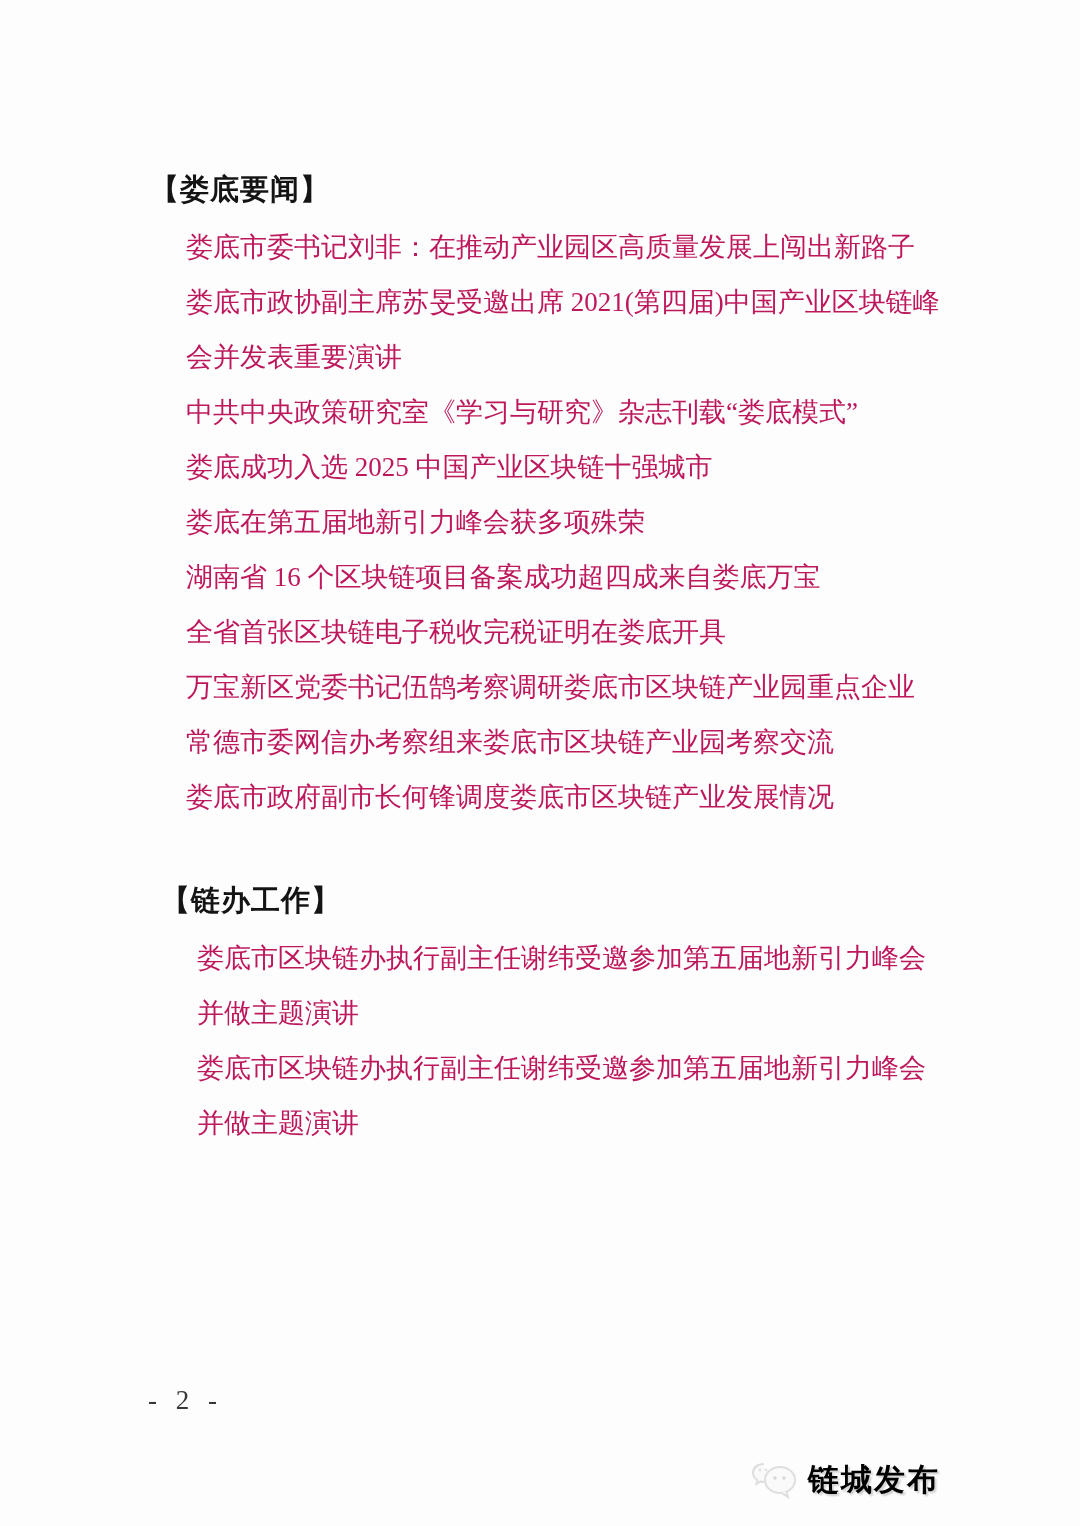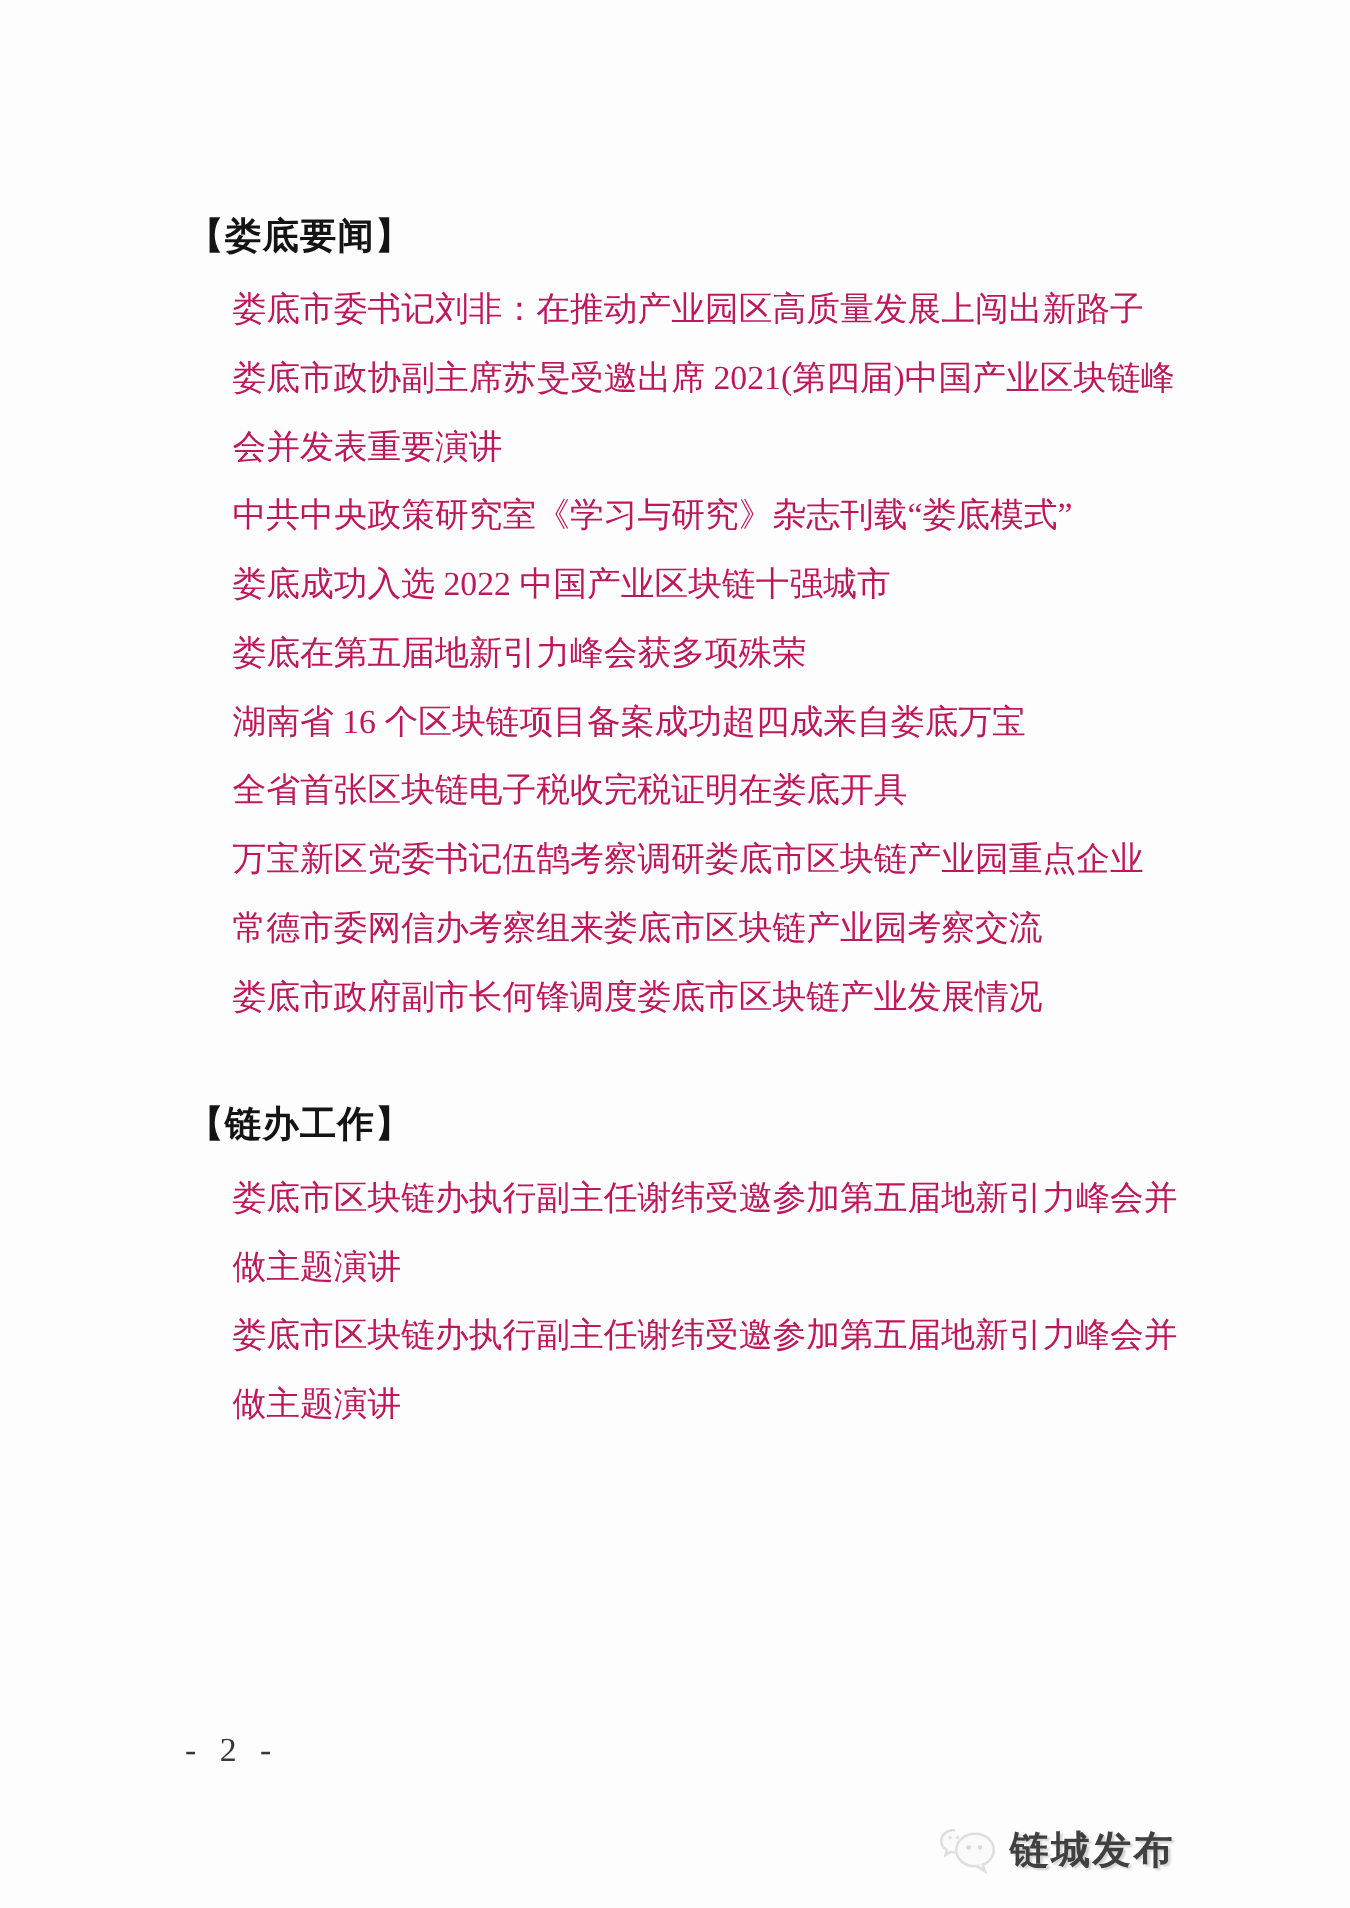--- a/index.html
+++ b/index.html
@@ -25,21 +25,21 @@
   }
   .section-title {
     font-family: "Liberation Sans", sans-serif;
     font-weight: bold;
     font-size: 29px;
     line-height: 46px;
     color: #141414;
     margin: 0;
     letter-spacing: 1px;
   }
-  .section + .section { margin-top: 52px; }
+  .section + .section { margin-top: 52px; margin-left: 11px; }
   .item-list {
     list-style: none;
     margin: 8px 0 0 0;
     padding: 0;
   }
   .item {
     display: flex;
     align-items: flex-start;
   }
   .bullet-col {
@@ -72,21 +72,21 @@
     right: 16px;
     bottom: 24px;
     display: flex;
     align-items: center;
     gap: 6px;
   }
   .watermark-text {
     font-family: "Liberation Sans", sans-serif;
     font-size: 31px;
     font-weight: bold;
-    color: #404040;
+    color: #000000;
     text-shadow: 2px 2px 2px #cfcfcf, -1px -1px 0 #ffffff;
     letter-spacing: 2px;
     text-align: right;
   }
   .wechat-icon svg { display: block; }
 </style>
 </head>
 <body>
 
 <div class="page">
@@ -102,21 +102,21 @@
         <li class="item">
           <span class="bullet-col"><span class="bullet-dot"></span></span>
           <span class="item-text">娄底市政协副主席苏旻受邀出席 2021(第四届)中国产业区块链峰会并发表重要演讲</span>
         </li>
         <li class="item">
           <span class="bullet-col"><span class="bullet-dot"></span></span>
           <span class="item-text">中共中央政策研究室《学习与研究》杂志刊载“娄底模式”</span>
         </li>
         <li class="item">
           <span class="bullet-col"><span class="bullet-dot"></span></span>
-          <span class="item-text">娄底成功入选 2022 中国产业区块链十强城市</span>
+          <span class="item-text">娄底成功入选 2025 中国产业区块链十强城市</span>
         </li>
         <li class="item">
           <span class="bullet-col"><span class="bullet-dot"></span></span>
           <span class="item-text">娄底在第五届地新引力峰会获多项殊荣</span>
         </li>
         <li class="item">
           <span class="bullet-col"><span class="bullet-dot"></span></span>
           <span class="item-text">湖南省 16 个区块链项目备案成功超四成来自娄底万宝</span>
         </li>
         <li class="item">

